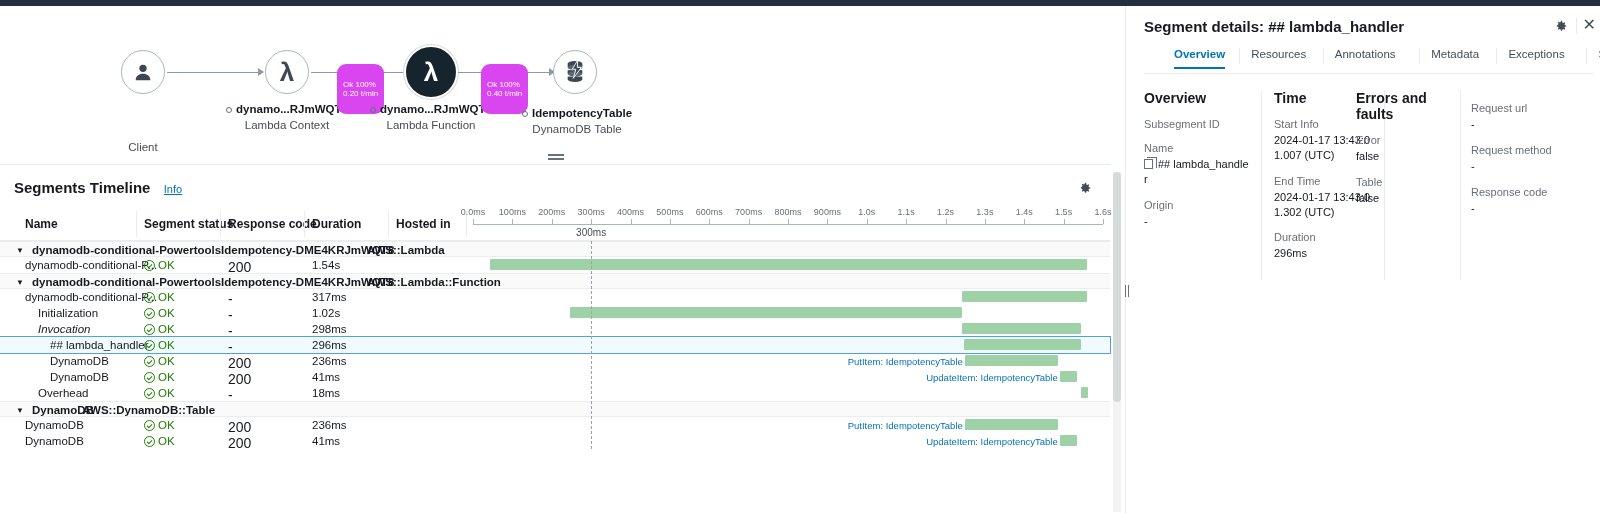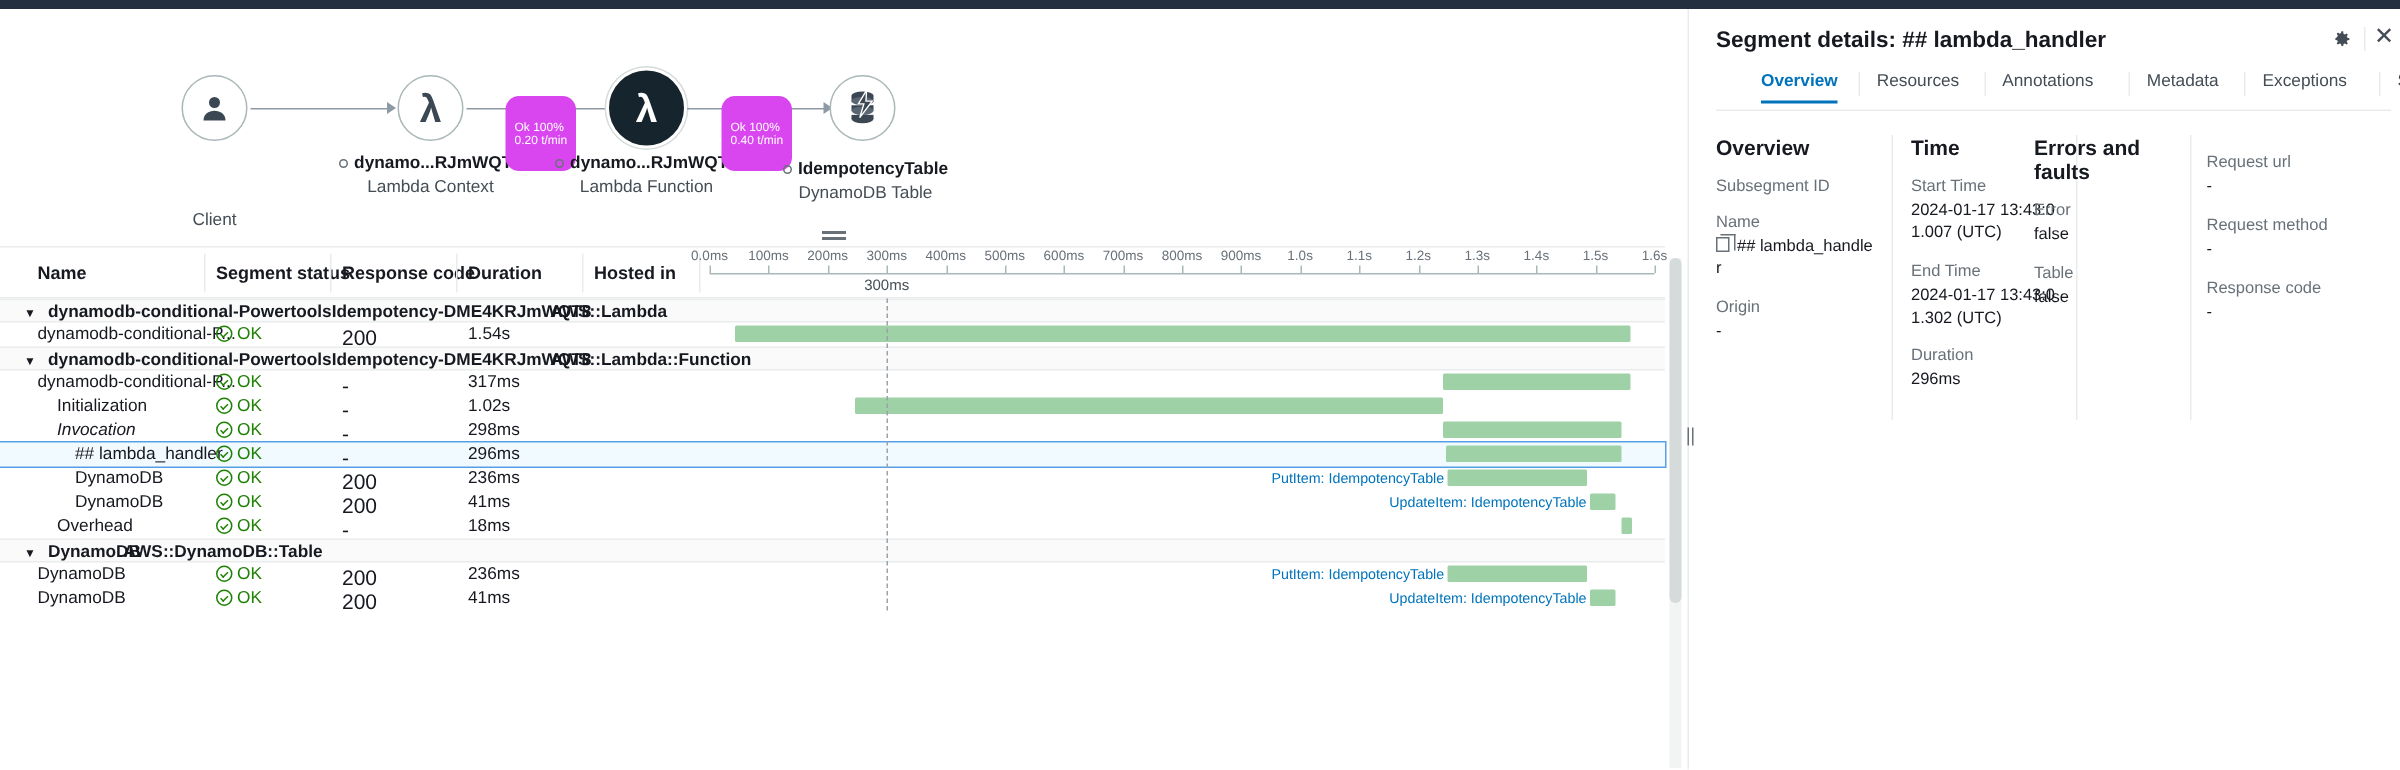--- a/index.html
+++ b/index.html
@@ -178,20 +178,30 @@
       <div class="sub">DynamoDB Table</div>
     </div>
 
     <div class="drag-handle">
         <i></i>
         <i></i>
       </div>
   </div>
 
   <div class="card">
+    <div class="card-head">
+      <span class="card-title">Segments Timeline</span>
+      <span class="info-link">Info</span>
+      <span class="gear-btn">
+        <svg width="14" height="14" viewBox="0 0 24 24" fill="#444d55">
+          <path d="M12 8a4 4 0 100 8 4 4 0 000-8zm0 6a2 2 0 110-4 2 2 0 010 4z"></path>
+          <path d="M21 13v-2l-2.3-.4a7 7 0 00-.7-1.7l1.3-1.9-1.4-1.4-1.9 1.3a7 7 0 00-1.7-.7L13.9 3h-2l-.4 2.2a7 7 0 00-1.7.7L7.9 4.6 6.5 6l1.3 1.9a7 7 0 00-.7 1.7L5 11v2l2.1.4a7 7 0 00.7 1.7l-1.3 1.9 1.4 1.4 1.9-1.3a7 7 0 001.7.7l.4 2.2h2l.4-2.2a7 7 0 001.7-.7l1.9 1.3 1.4-1.4-1.3-1.9a7 7 0 00.7-1.7L21 13z"></path>
+        </svg>
+      </span>
+    </div>
 
     <div class="thead">
       <span class="th" style="left:25px;">Name</span>
       <span class="th" style="left:144px;">Segment status</span>
       <span class="th" style="left:228px;">Response code</span>
       <span class="th" style="left:312px;">Duration</span>
       <span class="th" style="left:396px;">Hosted in</span>
       <span class="th-div" style="left:136px;"></span>
       <span class="th-div" style="left:220px;"></span>
       <span class="th-div" style="left:304px;"></span>
@@ -373,21 +383,21 @@
       <div class="fld-lbl">Subsegment ID</div>
       <div class="fld-lbl">Name</div>
       <div class="fld-val"><span class="copy-ic"></span><span>## lambda_handler</span></div>
       <div class="fld-lbl">Origin</div>
       <div class="fld-val">-</div>
     </div>
     <div class="col-div" style="left:135px;"></div>
 
     <div class="col" style="left:148px; width:100px;">
       <h3>Time</h3>
-      <div class="fld-lbl">Start Time</div>
+      <div class="fld-lbl">Start Info</div>
       <div class="fld-val first">2024-01-17 13:43:01.007 (UTC)</div>
       <div class="fld-lbl">End Time</div>
       <div class="fld-val">2024-01-17 13:43:01.302 (UTC)</div>
       <div class="fld-lbl">Duration</div>
       <div class="fld-val">296ms</div>
     </div>
     <div class="col-div" style="left:258px;"></div>
 
     <div class="col" style="left:230px; width:100px;">
       <h3>Errors and faults</h3>

